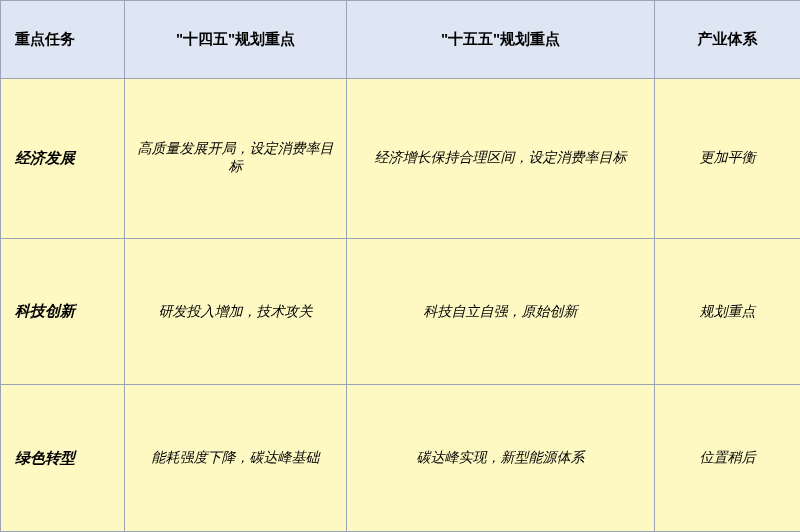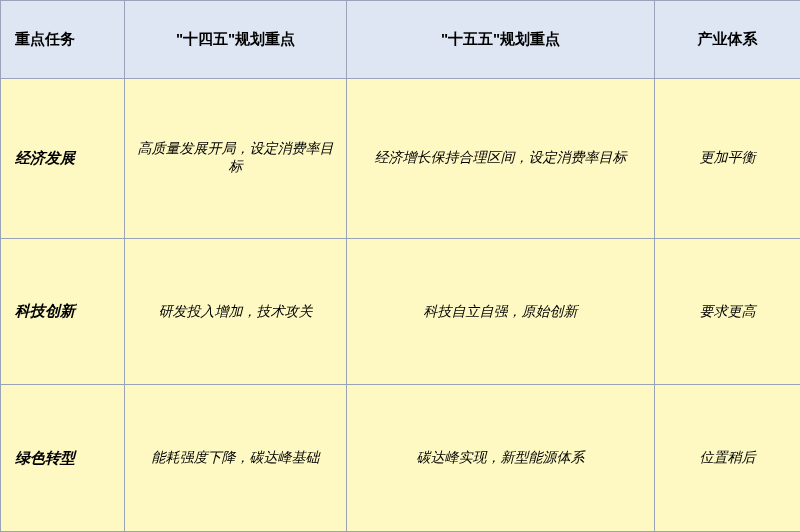--- a/index.html
+++ b/index.html
@@ -88,21 +88,21 @@
       <tr>
         <td class="col-task">经济发展</td>
         <td>高质量发展开局，设定消费率目标</td>
         <td>经济增长保持合理区间，设定消费率目标</td>
         <td class="col-trend">更加平衡</td>
       </tr>
       <tr>
         <td class="col-task">科技创新</td>
         <td>研发投入增加，技术攻关</td>
         <td>科技自立自强，原始创新</td>
-        <td class="col-trend">要求更高</td>
+        <td class="col-trend">规划重点</td>
       </tr>
       <tr>
         <td class="col-task">绿色转型</td>
         <td>能耗强度下降，碳达峰基础</td>
         <td>碳达峰实现，新型能源体系</td>
         <td class="col-trend">位置稍后</td>
       </tr>
     </tbody>
   </table>
 </div>

